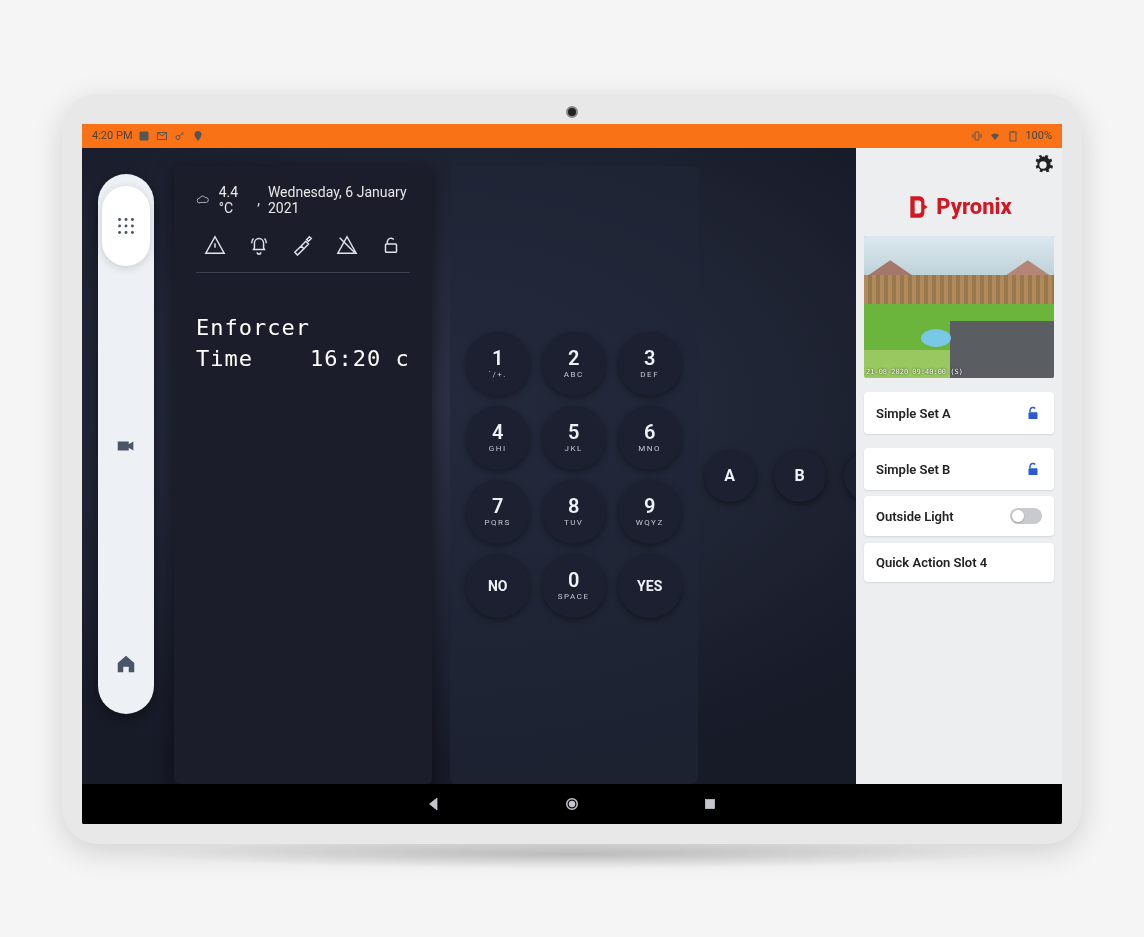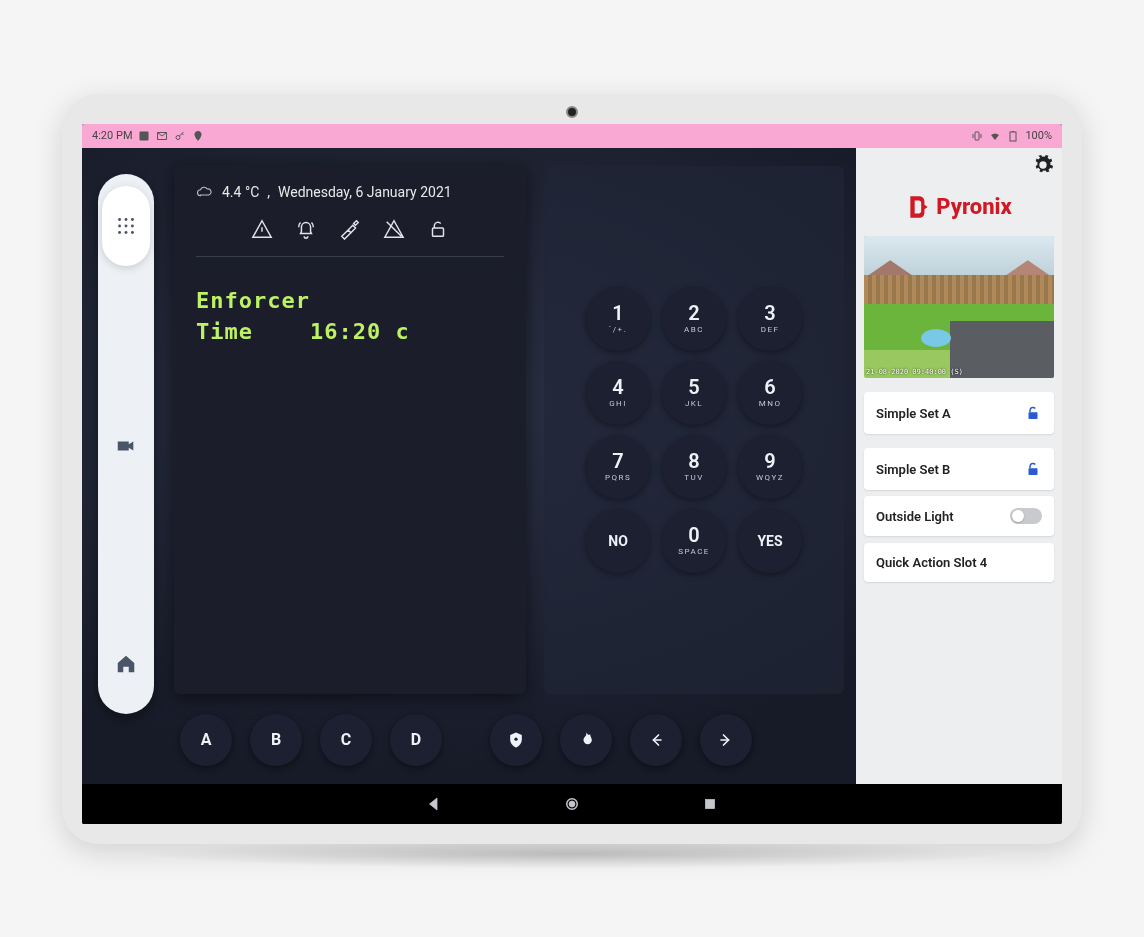--- a/index.html
+++ b/index.html
@@ -33,21 +33,21 @@
     flex: 1;
     background: #000;
     border-radius: 2px;
     overflow: hidden;
     display: flex;
     flex-direction: column;
   }
   
   .status-bar {
     height: 24px;
-    background: #f9a8d4;
+    background: #f97316;
     display: flex;
     align-items: center;
     justify-content: space-between;
     padding: 0 10px;
     font-size: 11px;
     color: #444;
   }
   .status-left, .status-right { display: flex; align-items: center; gap: 6px; }
   .status-left svg, .status-right svg { width: 12px; height: 12px; fill: #555; }
 
@@ -84,21 +84,21 @@
     margin: 2px 0;
   }
   .nav-item svg { width: 22px; height: 22px; fill: #4a5568; }
   .nav-spacer { flex: 1; }
 
   
   .main-col {
     flex: 1;
     padding: 18px 12px 0 6px;
     display: flex;
-    flex-direction: column;
+    flex-direction: row;
     min-width: 0;
   }
   .top-row {
     display: flex;
     gap: 18px;
     flex: 1;
     min-height: 0;
   }
   .info-panel {
     flex: 1.15;
@@ -121,28 +121,27 @@
     display: flex;
     gap: 22px;
     justify-content: center;
     margin: 18px 0 16px 0;
   }
   .indicator-row .ic { width: 22px; height: 22px; }
   .indicator-row .ic svg { width: 100%; height: 100%; fill: none; stroke: #e0e3ea; stroke-width: 1.6; }
   .divider { height: 1px; background: #3a3f50; margin: 0 0px; }
 
   .lcd {
-    margin-top: 28px;
+    margin-top: 39px;
     font-family: "Lucida Console", Monaco, monospace;
-    color: #bef264;
+    color: #ffffff;
     font-size: 22px;
     line-height: 1.45;
     letter-spacing: 1px;
     white-space: pre;
-    font-weight: bold;
   }
 
   
   .keypad-panel {
     flex: 1;
     background: rgba(33,38,55,0.65);
     border-radius: 6px;
     padding: 30px 16px;
     display: grid;
     grid-template-columns: repeat(3, 64px);

